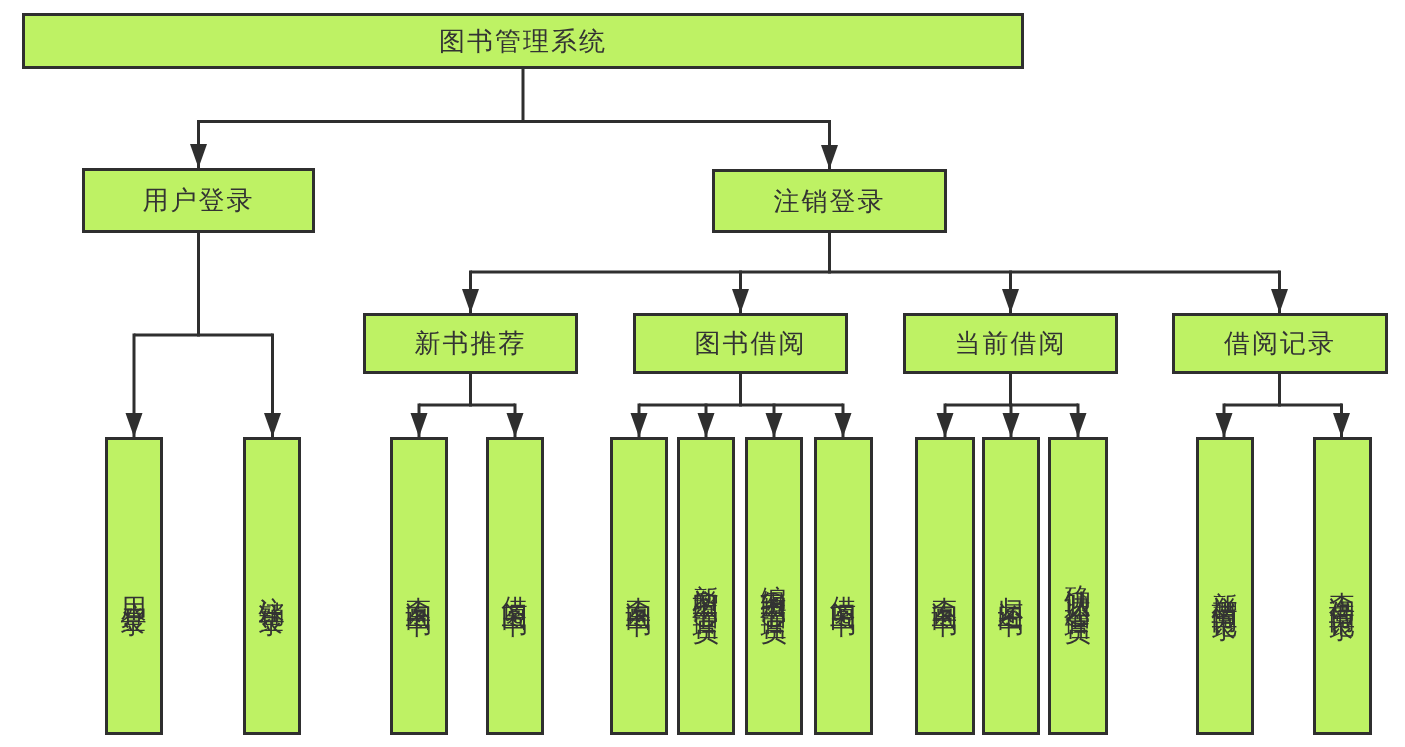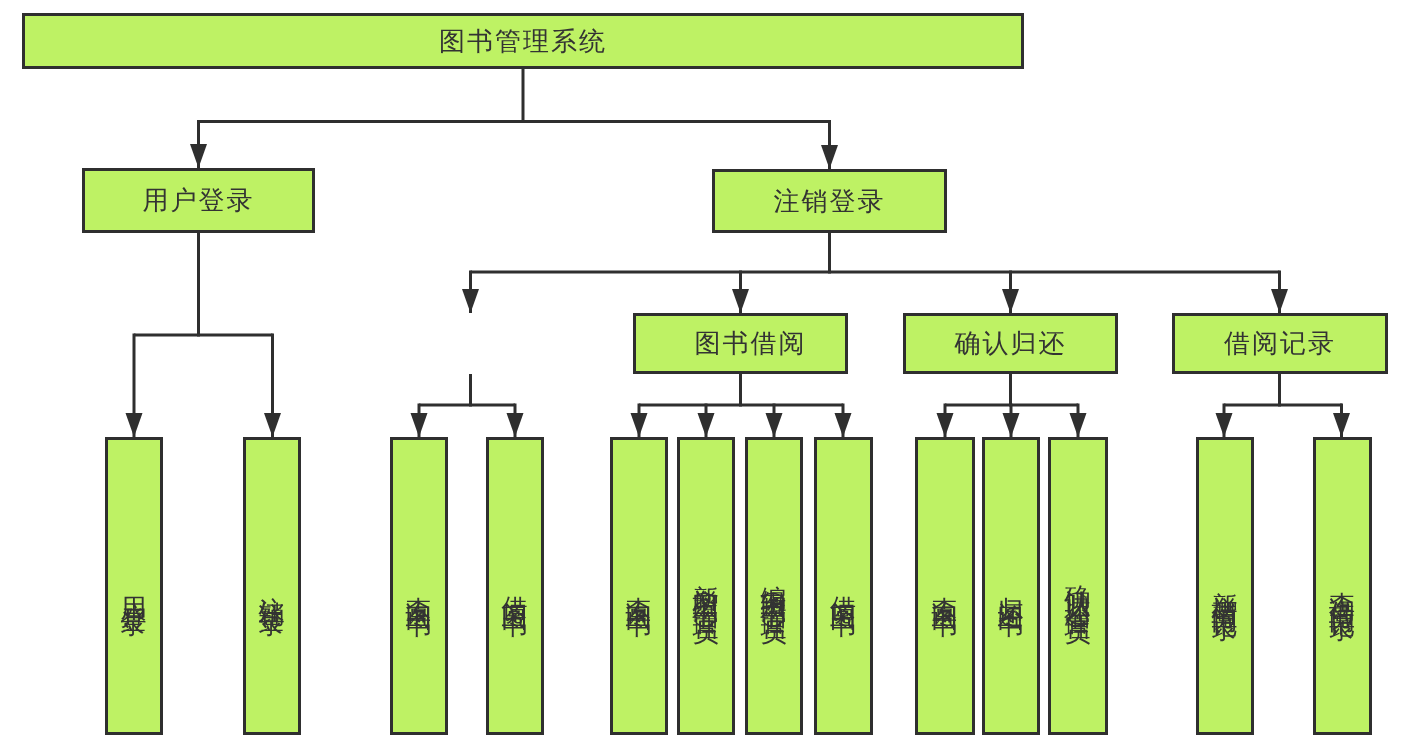--- a/index.html
+++ b/index.html
@@ -135,25 +135,28 @@
     <span>图书管理系统</span>
   </div>
 
   <div class="box hbox" style="left:82px; top:168px; width:233px; height:65px;">
     <span>用户登录</span>
   </div>
   <div class="box hbox" style="left:712px; top:169px; width:235px; height:64px;">
     <span>注销登录</span>
   </div>
 
+  <div class="box hbox" style="left:363px; top:313px; width:215px; height:61px;">
+    <span>新书推荐</span>
+  </div>
   <div class="box hbox" style="left:633px; top:313px; width:215px; height:61px;padding-left:20px;">
     <span>图书借阅</span>
   </div>
   <div class="box hbox" style="left:903px; top:313px; width:215px; height:61px;">
-    <span>确认归还</span>
+    <span>当前借阅</span>
   </div>
   <div class="box hbox" style="left:1172px; top:313px; width:216px; height:61px;text-align:center;">
     <span>借阅记录</span>
   </div>
 
   <div class="box vbox" style="left:105px; top:437px; width:58px; height:298px;">
     <span>用户登录</span>
   </div>
   <div class="box vbox" style="left:243px; top:437px; width:58px; height:298px;">
     <span>注销登录</span>

